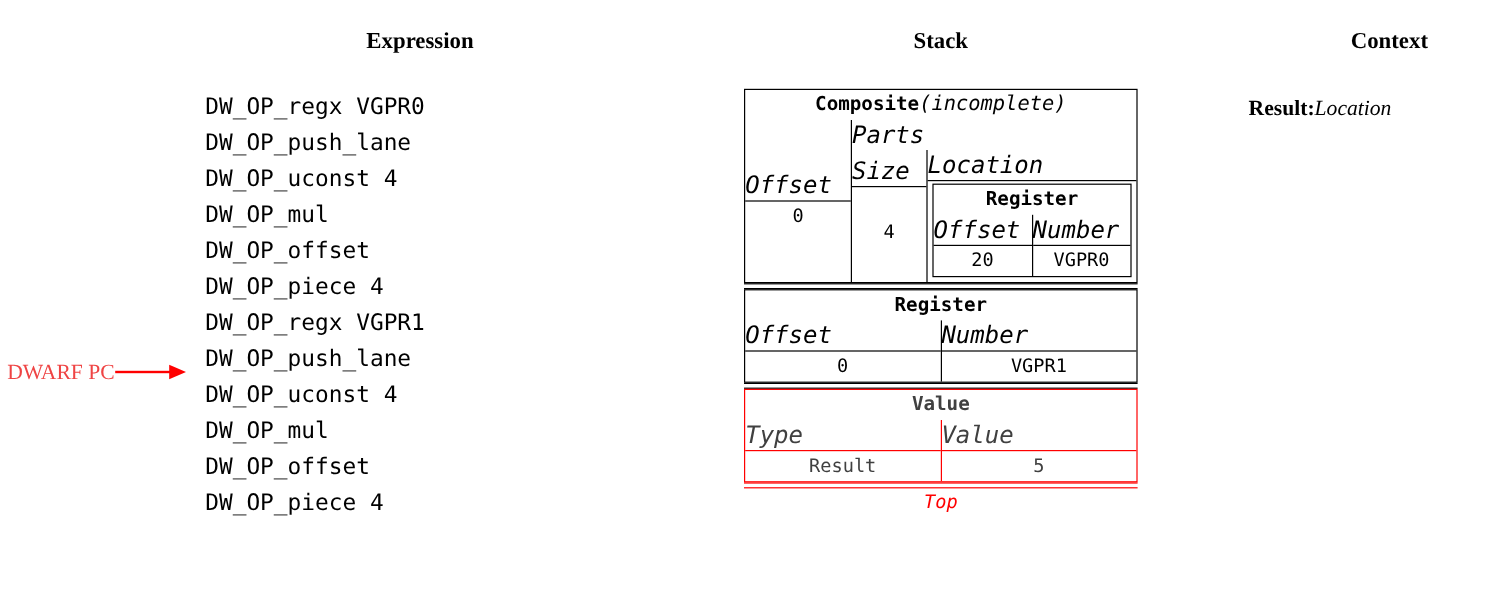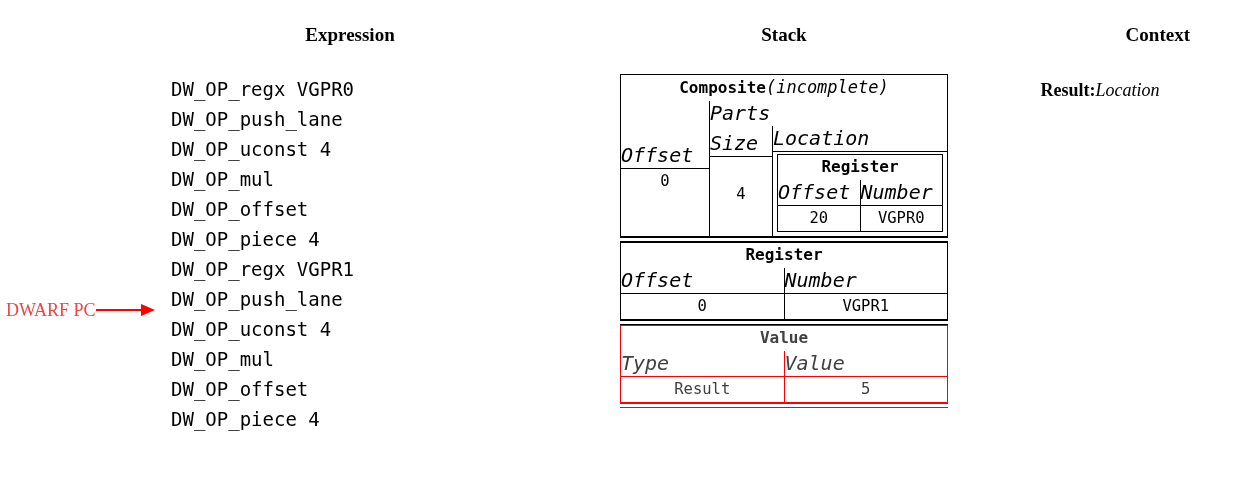--- a/index.html
+++ b/index.html
@@ -299,17 +299,18 @@
             <div class="hdr-cell mono" style="border-bottom:1.5px solid #ff0000;">Value</div>
             <div class="val-cell mono">5</div>
           </td>
         </tr>
       </tbody>
         </table>
     </div>
   </div>
 
   <div class="dbl-rule red"></div>
+  <div id="stack-top-label" class="mono">Top</div>
 </div>
 
 <div id="context-block">
   <div class="ctx-line"><span class="ctx-key">Result:</span><span class="ctx-val">Location</span></div>
 </div>
 
 </body></html>

